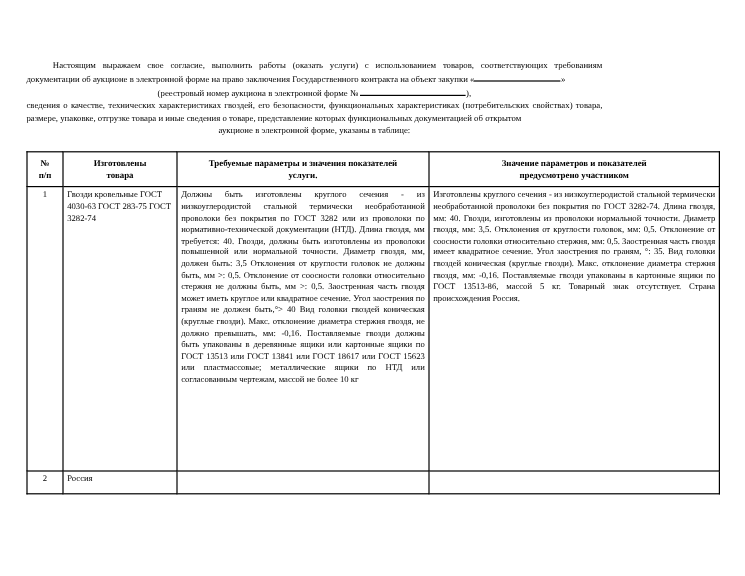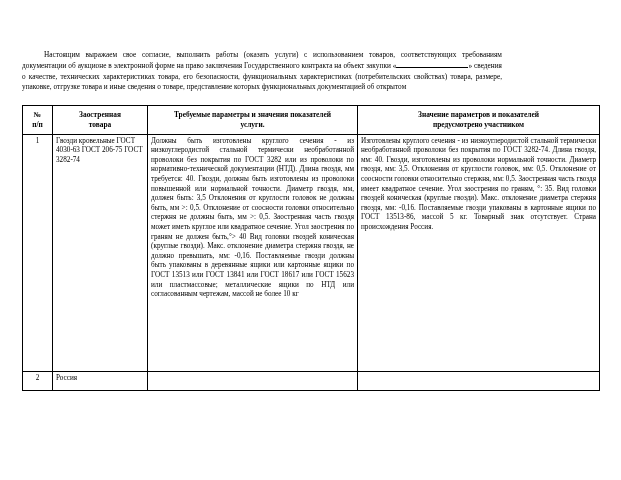--- a/index.html
+++ b/index.html
@@ -97,55 +97,57 @@
   .row-short td { height: 14px; }
 </style>
 </head>
 <body>
 
 <div class="page">
 
   <div class="intro">
     <span class="indent"></span><span>Настоящим выражаем свое согласие, выполнить работы (оказать услуги) с использованием товаров, соответствующих требованиям</span>
     <span>документации об аукционе в электронной форме на право заключения Государственного контракта на объект закупки «</span><span class="blank-long"></span><span>»</span>
-    <span>сведения о качестве, технических характеристиках товара, его безопасности, функциональных характеристиках (потребительских свойствах)</span>
+    <span class="center-line"><span>(реестровый номер аукциона в электронной форме № </span><span class="blank-mid"></span><span>),</span></span>
+    <span>сведения о качестве, технических характеристиках гвоздей, его безопасности, функциональных характеристиках (потребительских свойствах)</span>
     <span>товара, размере, упаковке, отгрузке товара и иные сведения о товаре, представление которых функциональных документацией об открытом</span>
+    <span class="center-line">аукционе в электронной форме, указаны в таблице:</span>
   </div>
 
   <table class="spec">
     <colgroup>
       <col class="c-num">
       <col class="c-name">
       <col class="c-req">
       <col class="c-off">
     </colgroup>
     <thead>
       <tr>
         <th>
           <div>№</div>
           <div>п/п</div>
         </th>
         <th>
-          <div>Заостренная</div>
+          <div>Изготовлены</div>
           <div>товара</div>
         </th>
         <th>
           <div>Требуемые параметры и значения показателей</div>
           <div>услуги.</div>
         </th>
         <th>
           <div>Значение параметров и показателей</div>
           <div>предусмотрено участником</div>
         </th>
       </tr>
     </thead>
     <tbody>
       <tr class="row-tall">
         <td class="num">1</td>
-        <td class="name">Гвозди кровельные ГОСТ 4030-63 ГОСТ 206-75 ГОСТ 3282-74</td>
+        <td class="name">Гвозди кровельные ГОСТ 4030-63 ГОСТ 283-75 ГОСТ 3282-74</td>
         <td class="body">Должны быть изготовлены круглого сечения - из низкоуглеродистой стальной термически необработанной проволоки без покрытия по ГОСТ 3282 или из проволоки по нормативно-технической документации (НТД). Длина гвоздя, мм требуется: 40. Гвозди, должны быть изготовлены из проволоки повышенной или нормальной точности. Диаметр гвоздя, мм, должен быть: 3,5 Отклонения от круглости головок не должны быть, мм &gt;: 0,5. Отклонение от соосности головки относительно стержня не должны быть, мм &gt;: 0,5. Заостренная часть гвоздя может иметь круглое или квадратное сечение. Угол заострения по граням не должен быть,°&gt; 40 Вид головки гвоздей коническая (круглые гвозди). Макс. отклонение диаметра стержня гвоздя, не должно превышать, мм: -0,16. Поставляемые гвозди должны быть упакованы в деревянные ящики или картонные ящики по ГОСТ 13513 или ГОСТ 13841 или ГОСТ 18617 или ГОСТ 15623 или пластмассовые; металлические ящики по НТД или согласованным чертежам, массой не более 10 кг</td>
         <td class="body">Изготовлены круглого сечения - из низкоуглеродистой стальной термически необработанной проволоки без покрытия по ГОСТ 3282-74. Длина гвоздя, мм: 40. Гвозди, изготовлены из проволоки нормальной точности. Диаметр гвоздя, мм: 3,5. Отклонения от круглости головок, мм: 0,5. Отклонение от соосности головки относительно стержня, мм: 0,5. Заостренная часть гвоздя имеет квадратное сечение. Угол заострения по граням, °: 35. Вид головки гвоздей коническая (круглые гвозди). Макс. отклонение диаметра стержня гвоздя, мм: -0,16. Поставляемые гвозди упакованы в картонные ящики по ГОСТ 13513-86, массой 5 кг. Товарный знак отсутствует. Страна происхождения Россия.</td>
       </tr>
       <tr class="row-short">
         <td class="num">2</td>
         <td class="name">Россия</td>
         <td class="body"></td>
         <td class="body"></td>
       </tr>
     </tbody>

